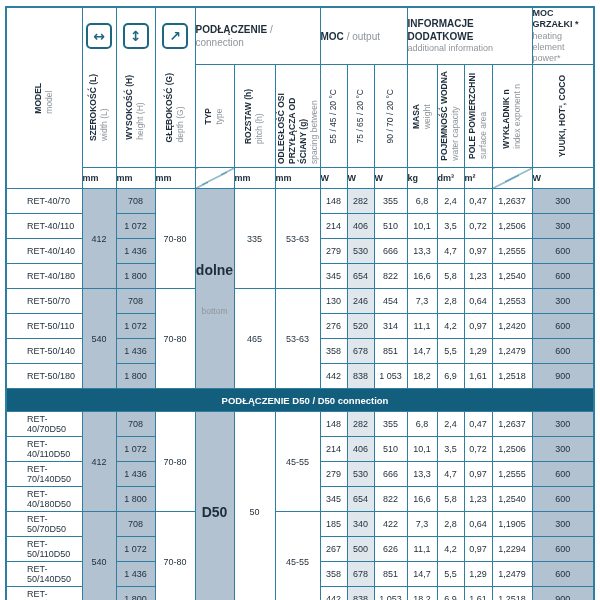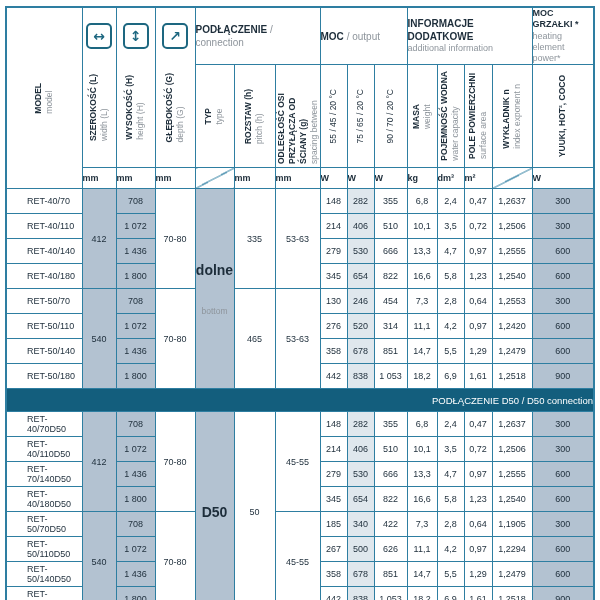--- a/index.html
+++ b/index.html
@@ -27,21 +27,21 @@
   .vtext .pl{font-weight:700;color:var(--text-dark);}
   .vtext .en{font-weight:400;color:var(--text-gray);}
   .vtext .temp{font-weight:400;color:var(--text-dark);}
   th.v{height:102px;vertical-align:middle;}
   th.u{height:20px;font-size:9px;font-weight:700;color:var(--text-dark);}
   .diag{background:linear-gradient(to bottom right,#fff 48.5%,var(--border) 48.5%,var(--border) 51.5%,#fff 51.5%);}
   tbody td{height:24px;font-size:9px;color:var(--text-dark);text-align:center;vertical-align:middle;}
   tbody td.model{text-align:left;padding-left:20px;}
   td.shade{background:var(--shade);}
   td.lshade{background:var(--light-shade);}
-  td.banner{background:var(--banner-bg);color:#fff;font-weight:400;font-size:9.5px;text-align:right;
+  td.banner{background:var(--banner-bg);color:#fff;font-weight:700;font-size:9.5px;text-align:center;
     padding-left:10px;height:22px;}
   td.typ .typ-pl{font-weight:700;color:var(--text-dark);font-size:14px;}
   td.typ .typ-en{font-weight:400;color:var(--text-gray);font-size:8.5px;margin-top:28px;}
   .watermark{position:absolute;left:70px;top:244px;z-index:5;pointer-events:none;white-space:nowrap;
     font-size:72px;font-style:italic;font-weight:700;color:rgba(144,170,193,0.33);letter-spacing:2px;}
 </style>
 </head>
 <body>
 
 <div class="wrap">

